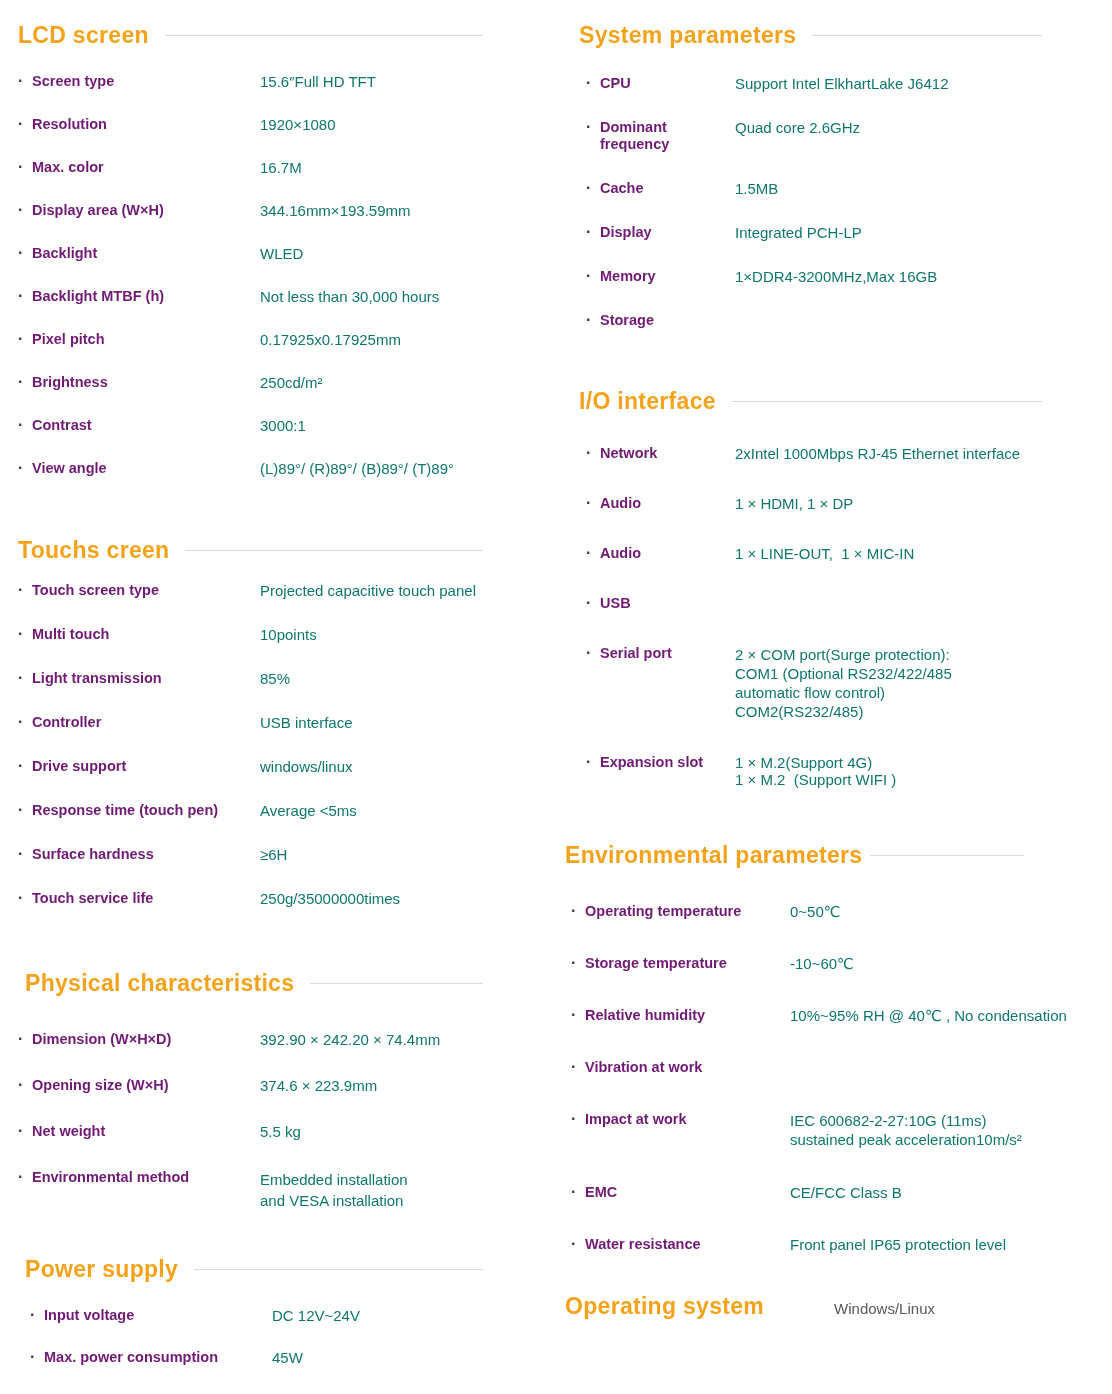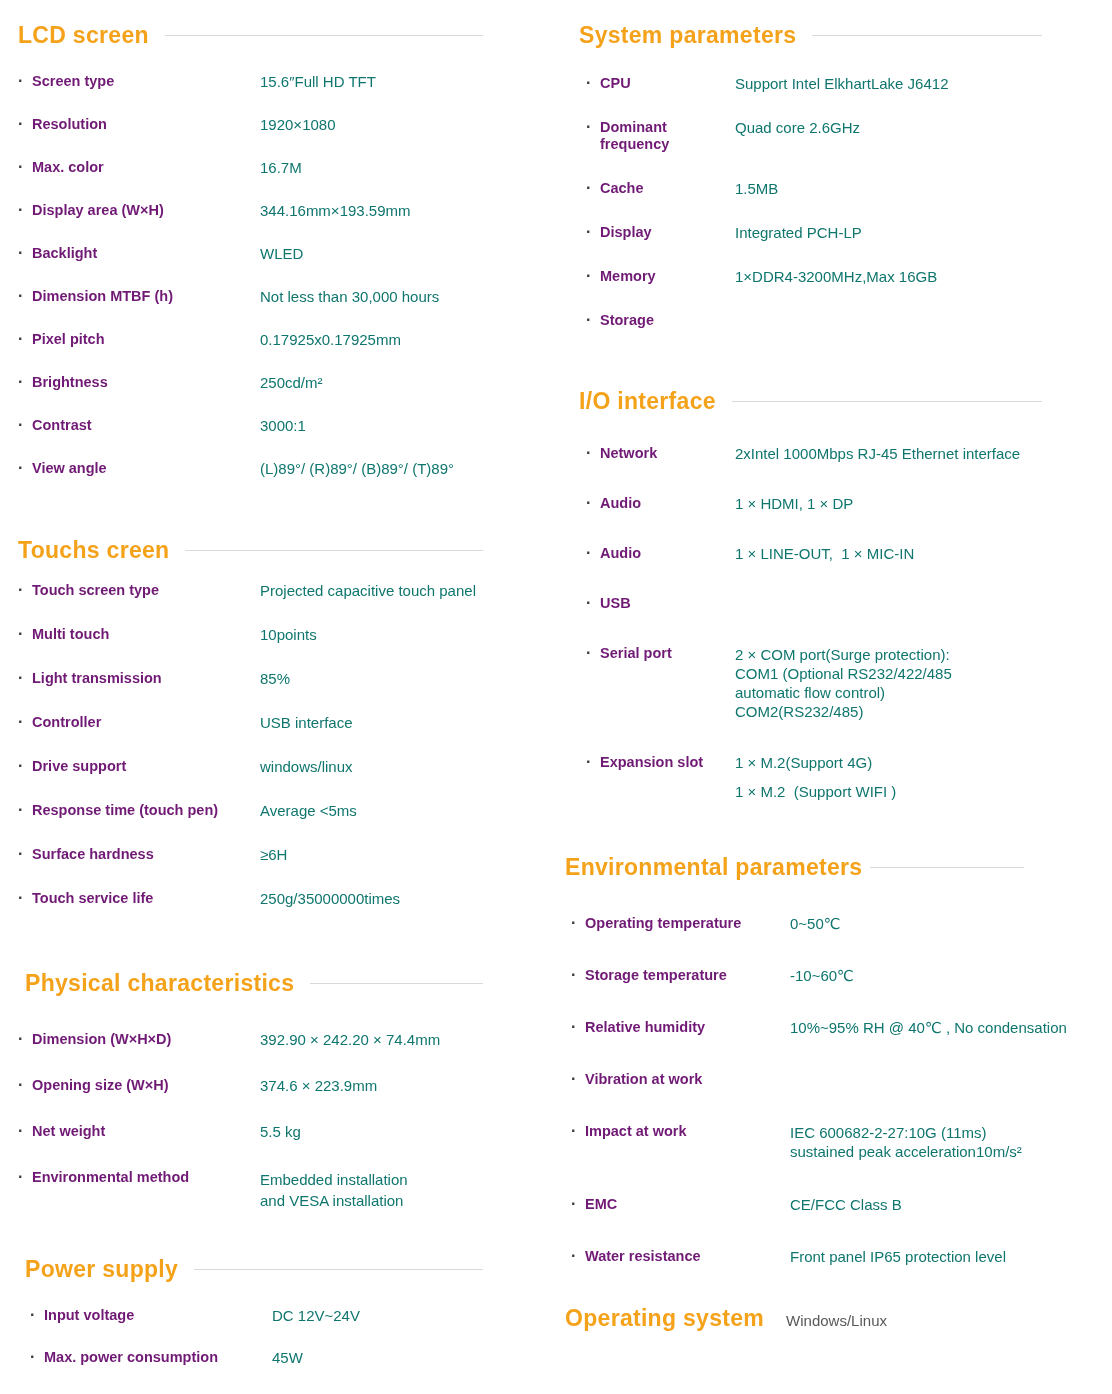--- a/index.html
+++ b/index.html
@@ -16,21 +16,21 @@
   .rule{flex:1;height:1px;background:#dadada;margin-left:16px;}
   .col-left .rule{margin-right:17px;}
   .col-right .rule{margin-right:70px;}
   .row{display:flex;align-items:flex-start;}
   .bullet{flex:0 0 14px;width:14px;font-size:16px;font-weight:700;color:#3a3a3a;line-height:15px;}
   .lbl{font-size:14.5px;font-weight:700;color:#701a75;line-height:17px;}
   .col-left .lbl{flex:0 0 228px;}
   .val{font-size:15px;color:#0f766e;line-height:17px;flex:1;}
   .val,.vline,.vblock{white-space:pre;}
   .vline{display:block;line-height:19px;}
-  .vblock{display:block;line-height:17px;margin-bottom:12px;}
+  .vblock{display:block;line-height:17px;}
   .vblock:last-child{margin-bottom:0;}
   .inline-val{font-size:15px;color:#58595b;margin-left:22px;white-space:nowrap;}
 
   
   .sec-lcd-screen .sec-head{margin-top:22px;margin-bottom:24px;}
   .sec-lcd-screen .row{margin-bottom:26px;}
   
   .sec-touch-screen .sec-head{margin-top:34px;margin-bottom:18px;}
   .sec-touch-screen .row{margin-bottom:27px;}
   
@@ -51,21 +51,21 @@
   .sec-io-interface .lbl{flex:0 0 135px;}
   .sec-io-interface .row:nth-child(6){margin-top:14px;}
   .sec-io-interface .row:last-child{margin-bottom:0;}
   
   .sec-environmental-parameters .sec-head{margin-top:54px;margin-bottom:34px;}
   .sec-environmental-parameters .sec-head .rule{margin-left:8px;margin-right:88px;}
   .sec-environmental-parameters .row{margin-bottom:35px;padding-left:6px;}
   .sec-environmental-parameters .lbl{flex:0 0 205px;}
   .sec-environmental-parameters .row:last-child{margin-bottom:0;}
   
-  .sec-operating-system .sec-head{margin-top:40px;align-items:baseline;}
+  .sec-operating-system .sec-head{margin-top:40px;align-items:baseline;gap:48px;}
 </style>
 </head>
 <body>
 
 <div class="col col-left">
     <section class="section sec-lcd-screen">
       <div class="sec-head">
         <span class="sec-title">LCD screen</span>
         <span class="rule"></span>
       </div>
@@ -89,21 +89,21 @@
         <span class="lbl">Display area (W×H)</span>
         <div class="val">344.16mm×193.59mm</div>
       </div>
       <div class="row">
         <span class="bullet">·</span>
         <span class="lbl">Backlight</span>
         <div class="val">WLED</div>
       </div>
       <div class="row">
         <span class="bullet">·</span>
-        <span class="lbl">Dimension MTBF (h)</span>
+        <span class="lbl">Backlight MTBF (h)</span>
         <div class="val">Not less than 30,000 hours</div>
       </div>
       <div class="row">
         <span class="bullet">·</span>
         <span class="lbl">Pixel pitch</span>
         <div class="val">0.17925x0.17925mm</div>
       </div>
       <div class="row">
         <span class="bullet">·</span>
         <span class="lbl">Brightness</span>

